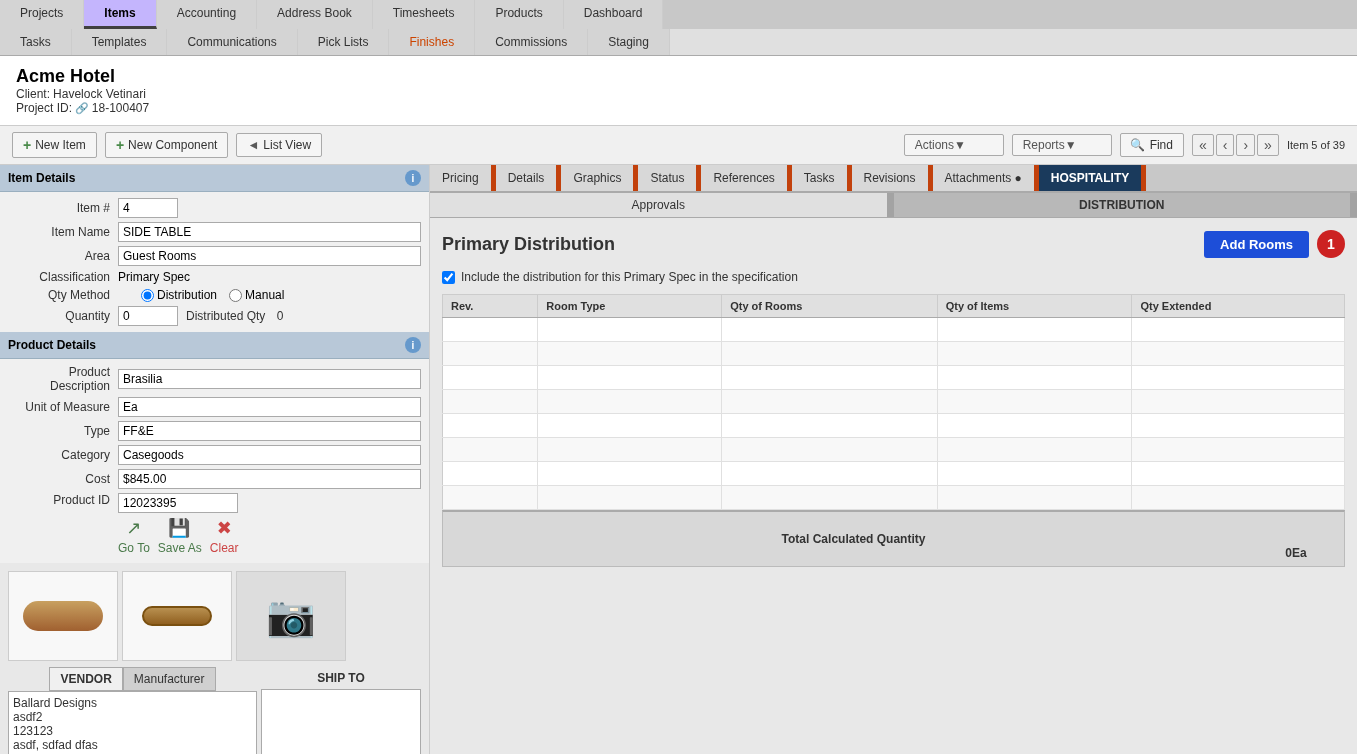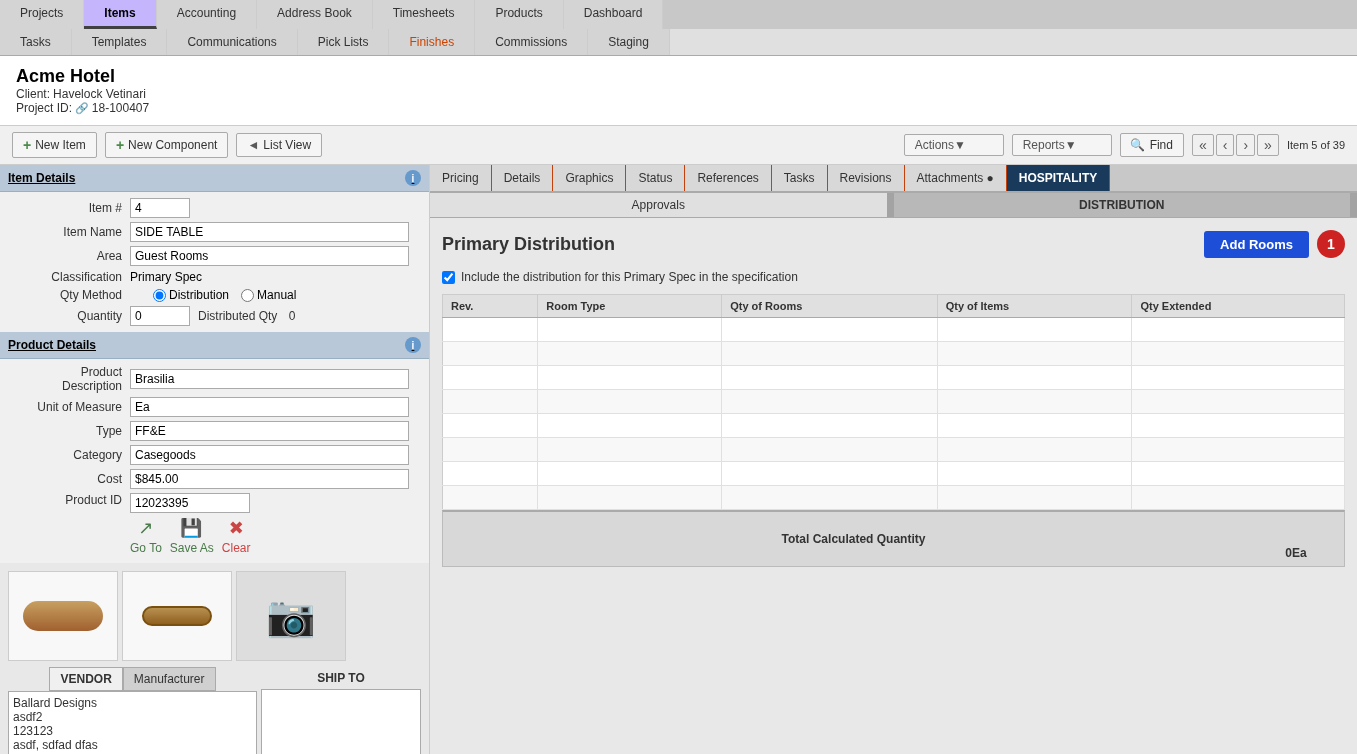--- a/index.html
+++ b/index.html
@@ -114,37 +114,36 @@
     .section-header {
       background: #b8c8d8;
       padding: 5px 8px;
       font-weight: bold;
       font-size: 12px;
       color: #000;
       display: flex;
       align-items: center;
       justify-content: space-between;
       border-bottom: 1px solid #9aafbf;
-      text-decoration: underline;
     }
     .info-icon {
       width: 16px;
       height: 16px;
       background: #6699cc;
       border-radius: 50%;
       color: white;
       display: flex;
       align-items: center;
       justify-content: center;
       font-size: 10px;
       font-weight: bold;
       cursor: pointer;
     }
 
-    .form-table { width: 100%; padding: 4px 12px; background: #f0f0f0; }
+    .form-table { width: 100%; padding: 4px 0; background: #f0f0f0; }
     .form-row { display: flex; align-items: center; padding: 2px 8px; }
     .form-label {
       text-align: right;
       color: #333;
       padding-right: 8px;
       min-width: 110px;
       font-size: 12px;
     }
     .form-value {
       flex: 1;
@@ -288,21 +287,21 @@
     .tab-bar {
       display: flex;
       background: #c8c8c8;
       border-bottom: 2px solid #aaa;
     }
     .tab-item {
       padding: 6px 12px;
       cursor: pointer;
       font-size: 12px;
       color: #333;
-      border-right: 1px solid #c2410c;
+      border-right: 5px solid #c2410c;
       background: #d8d8d8;
       white-space: nowrap;
     }
     .tab-item.active {
       background: #1a3a5c;
       color: #fff;
       font-weight: bold;
     }
 
     

